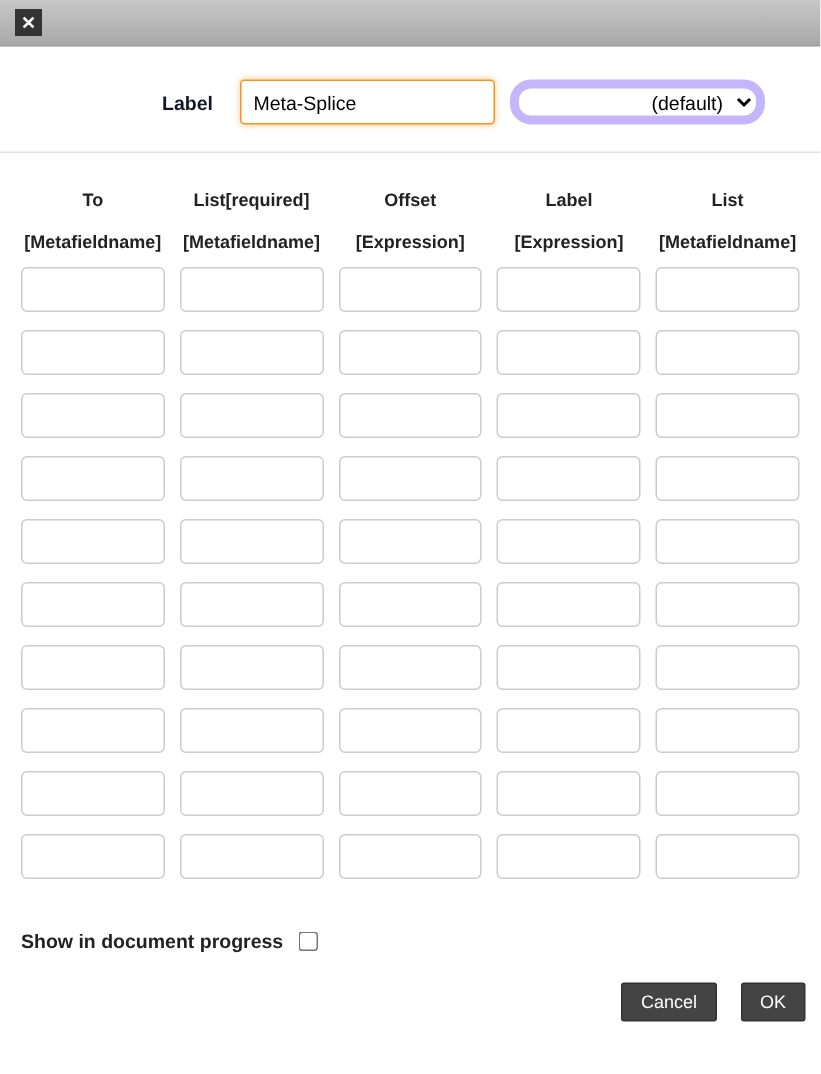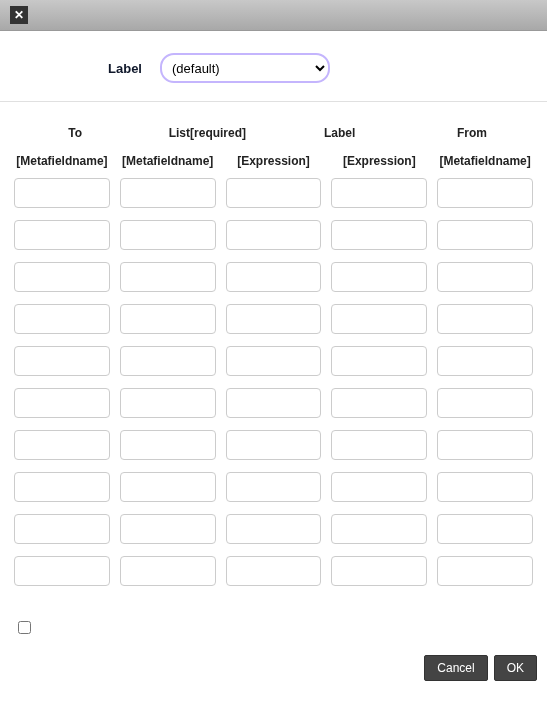--- a/index.html
+++ b/index.html
@@ -56,25 +56,26 @@
     border: 1px solid #f7931e;
     border-radius: 3px;
     padding: 0 8px;
     font-size: 13px;
     outline: none;
     box-shadow: 0 0 4px rgba(247,147,30,0.5);
   }
   .default-select {
     width: 170px;
     height: 30px;
-    border: 2px solid #c4b5fd;
+    border: 6px solid #c4b5fd;
     border-radius: 14px;
     padding: 0 6px;
     font-size: 13px;
     background: #fff;
+    text-align: right;
   }
   .separator {
     height: 1px;
     background: #e0e0e0;
     margin: 0 0 18px 0;
   }
   .grid-wrap {
     padding: 0 14px;
   }
   .grid-headers, .grid-subheaders, .grid-row {
@@ -119,21 +120,21 @@
     gap: 6px;
   }
   .checkbox-row label {
     font-weight: bold;
     font-size: 13px;
     color: #222;
   }
   .footer {
     display: flex;
     justify-content: flex-end;
-    gap: 6px;
+    gap: 16px;
     padding: 8px 10px 10px 10px;
   }
   .btn {
     background: #444;
     color: #fff;
     border: 1px solid #333;
     padding: 5px 12px;
     font-size: 12px;
     cursor: pointer;
     border-radius: 2px;
@@ -141,33 +142,35 @@
 </style>
 </head>
 <body>
 
 <div class="titlebar">
   <div class="close-btn">✕</div>
 </div>
 
 <div class="label-row">
   <div class="lbl">Label</div>
+  <input class="label-input" type="text" value="Meta-Splice" style="">
   <select class="default-select">
     <option>(default)</option>
   </select>
 </div>
 
 <div class="separator"></div>
 
 <div class="grid-wrap">
   <div class="grid-headers">
     <div class="col">To</div>
     <div class="col">List[required]</div>
+    <div class="col">Offset</div>
     <div class="col">Label</div>
-    <div class="col">From</div>
+    <div class="col">List</div>
   </div>
   <div class="grid-subheaders">
     <div class="col">[Metafieldname]</div>
     <div class="col">[Metafieldname]</div>
     <div class="col">[Expression]</div>
     <div class="col">[Expression]</div>
     <div class="col">[Metafieldname]</div>
   </div>
   <div id="rows-container">
       <div class="grid-row">
@@ -237,19 +240,20 @@
         <div class="col"><input type="text" class="cell-input" value="" style=""></div>
         <div class="col"><input type="text" class="cell-input" value="" style=""></div>
         <div class="col"><input type="text" class="cell-input" value="" style=""></div>
         <div class="col"><input type="text" class="cell-input" value="" style=""></div>
         <div class="col"><input type="text" class="cell-input" value="" style=""></div>
       </div>
     </div>
 </div>
 
 <div class="checkbox-row">
+  <label>Show in document progress</label>
   <input type="checkbox" style="">
 </div>
 
 <div class="footer">
   <button class="btn">Cancel</button>
   <button class="btn">OK</button>
 </div>
 
 </body></html>

